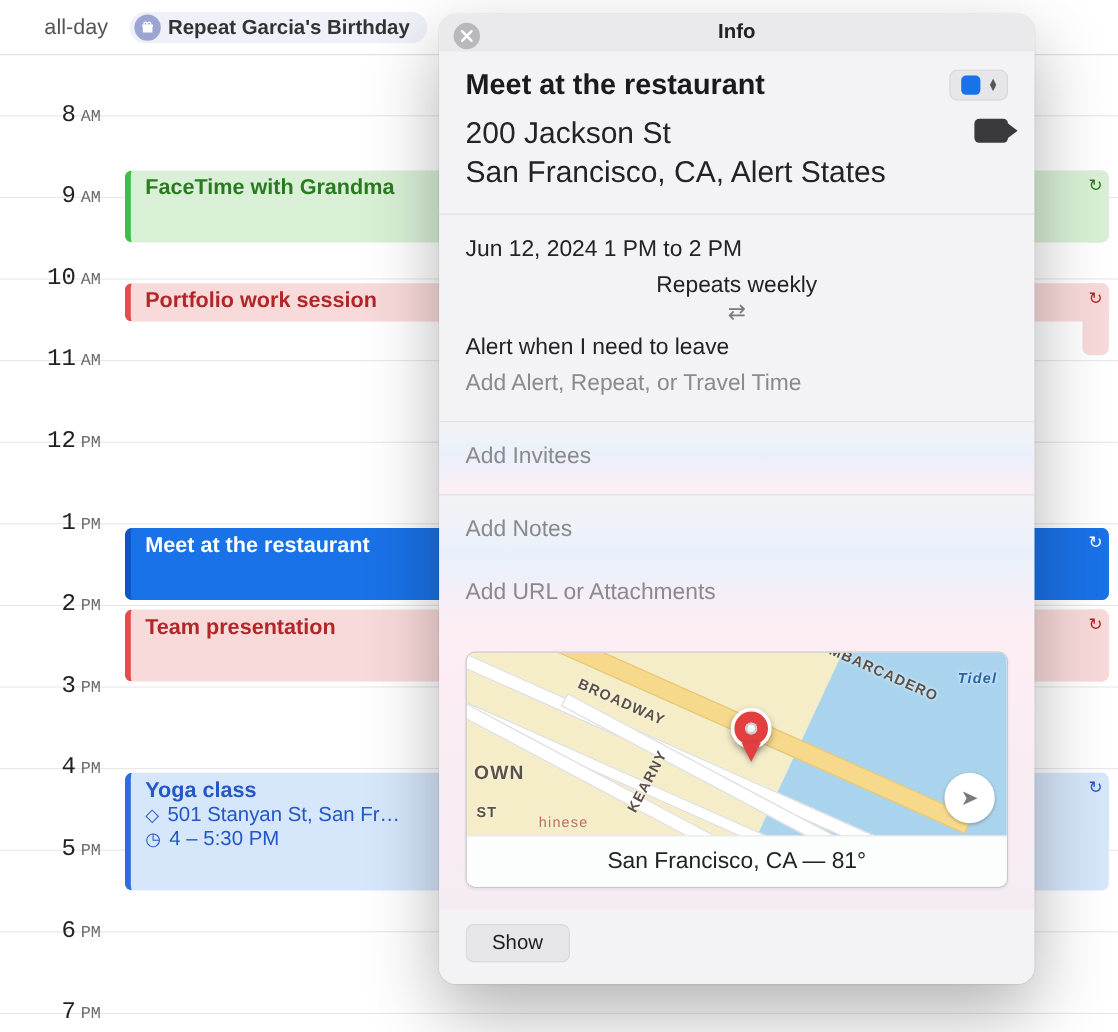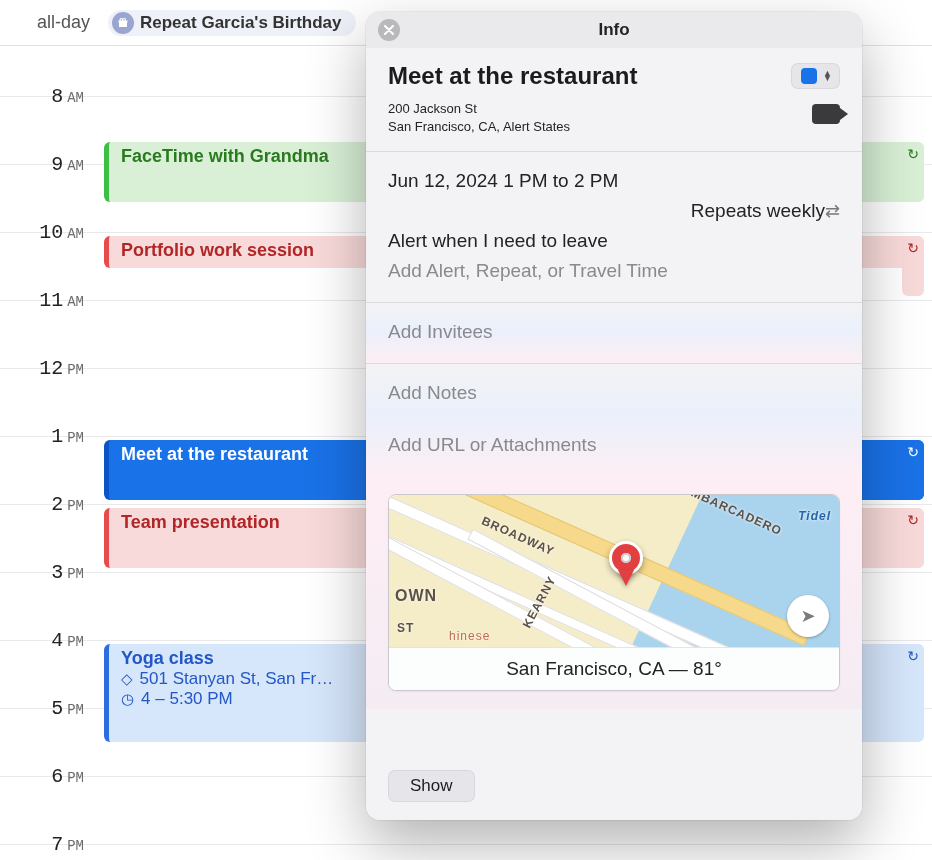--- a/index.html
+++ b/index.html
@@ -179,21 +179,21 @@
     box-shadow: inset 0 0 0 1px rgba(0,0,0,0.06);
     cursor: pointer;
   }
   .cal-swatch {
     width: 16px; height: 16px; border-radius: 4px;
     background: #1a72e8;
   }
   .chevrons { display:flex; flex-direction:column; line-height:5px; font-size:9px; color:#555;}
   .location {
     margin-top: 10px;
-    font-size: 13px;
+    font-size: 25px;
     line-height: 1.35;
     color: #232325;
     display: flex;
     justify-content: space-between;
     align-items: flex-start;
     gap: 3px;
   }
   .cam-icon {
     width: 28px; height: 20px;
     border-radius: 4px;
@@ -210,21 +210,21 @@
     border-top: 6px solid transparent;
     border-bottom: 6px solid transparent;
   }
 
   .detail-line {
     font-size: 19px;
     color: #232325;
     padding: 4px 0;
   }
   .detail-placeholder { color: #8a8a8e; }
-  .detail-row { display:flex; justify-content: flex-end; align-items:center; }
+  .detail-row { display:flex; justify-content: center; align-items:center;flex-direction:column; }
   .repeat-icon { color:#7a7a7e; font-size:18px; }
 
   .gradient-sec {
     background: linear-gradient(180deg, #f3f3f5 0%, #eaf0fb 45%, #fdeef4 100%);
   }
 
   .map-sec { padding: 18px 22px 18px 22px; background: #fdeef4; border-bottom: none; background: linear-gradient(180deg,#fdeef4,#f5ecf3);}
   .map-card {
     border: 1px solid #c9c9cd;
     border-radius: 8px;

